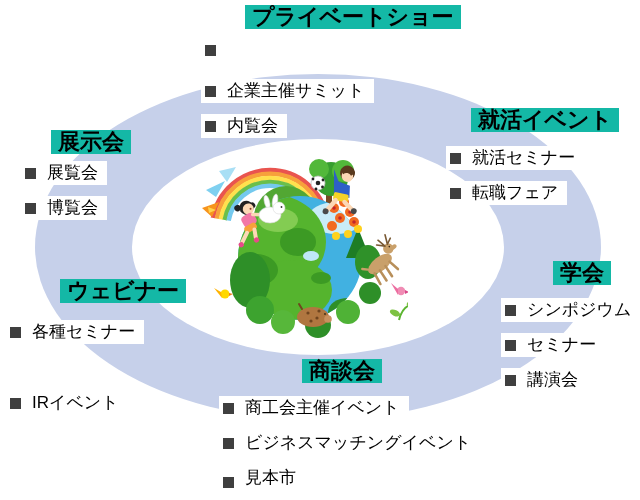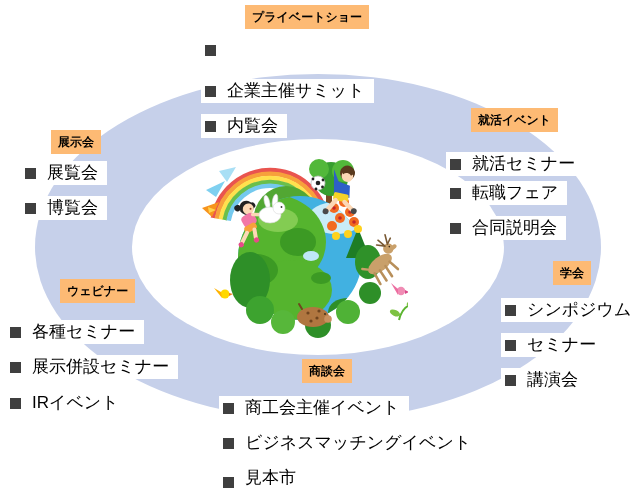--- a/index.html
+++ b/index.html
@@ -4,22 +4,22 @@
 <style>
   html,body{margin:0;padding:0;background:#fff;}
   #stage{
     position:relative;width:640px;height:500px;background:#fff;overflow:hidden;
     font-family:"Liberation Sans","DejaVu Sans",sans-serif;color:#000;
   }
   .ring-outer{position:absolute;left:35px;top:74px;width:566px;height:346px;border-radius:50%;}
   .ring-inner{position:absolute;left:132px;top:139px;width:372px;height:216px;border-radius:50%;background:#fff;}
   .earth{position:absolute;left:198px;top:150px;width:210px;height:200px;}
   .sec-title{
-    position:absolute;font-weight:bold;font-size:12px;line-height:22px;
-    background:#fdba74;padding:1px 7px;white-space:nowrap;
+    position:absolute;font-weight:bold;font-size:22px;line-height:22px;
+    background:#14b8a6;padding:1px 7px;white-space:nowrap;
   }
   .item{
     position:absolute;display:flex;align-items:center;background:#fff;
     padding:2px 9px 2px 4px;font-size:17px;line-height:20px;white-space:nowrap;
   }
   .bullet{width:11px;height:11px;margin-right:11px;flex:none;background:#3f3f3f;}
 </style>
 </head>
 <body>
 
@@ -213,31 +213,27 @@
   <div class="item" style="left:21px;top:161px;">
       <span class="bullet" style="background: rgb(63, 63, 63);"></span>
       <span>展覧会</span>
     </div>
   <div class="item" style="left:21px;top:196px;">
       <span class="bullet" style="background: rgb(63, 63, 63);"></span>
       <span>博覧会</span>
     </div>
 
   <div class="sec-title" style="left:471px;top:108px;">就活イベント</div>
-  <div class="item" style="left:446px;top:152px;justify-content:space-between;">
+  <div class="item" style="left:446px;top:146px;justify-content:space-between;">
       <span class="bullet" style="background: rgb(63, 63, 63);"></span>
       <span>就活セミナー</span>
     </div>
   <div class="item" style="left:446px;top:181px;">
       <span class="bullet" style="background: rgb(63, 63, 63);"></span>
       <span>転職フェア</span>
-    </div>
-  <div class="item" style="left:446px;top:216px;">
-      <span class="bullet" style="background: rgb(63, 63, 63);"></span>
-      <span>合同説明会</span>
     </div>
 
   <div class="sec-title" style="left:553px;top:261px;">学会</div>
   <div class="item" style="left:501px;top:298px;">
       <span class="bullet" style="background: rgb(63, 63, 63);"></span>
       <span>シンポジウム</span>
     </div>
   <div class="item" style="left:501px;top:333px;">
       <span class="bullet" style="background: rgb(63, 63, 63);"></span>
       <span>セミナー</span>
@@ -245,24 +241,20 @@
   <div class="item" style="left:501px;top:368px;">
       <span class="bullet" style="background: rgb(63, 63, 63);"></span>
       <span>講演会</span>
     </div>
 
   <div class="sec-title" style="left:60px;top:279px;">ウェビナー</div>
   <div class="item" style="left:6px;top:320px;">
       <span class="bullet" style="background: rgb(63, 63, 63);"></span>
       <span>各種セミナー</span>
     </div>
-  <div class="item" style="left:6px;top:355px;">
-      <span class="bullet" style="background: rgb(63, 63, 63);"></span>
-      <span>展示併設セミナー</span>
-    </div>
   <div class="item" style="left:6px;top:391px;">
       <span class="bullet" style="background: rgb(63, 63, 63);"></span>
       <span>IRイベント</span>
     </div>
 
   <div class="sec-title" style="left:302px;top:359px;">商談会</div>
   <div class="item" style="left:219px;top:396px;">
       <span class="bullet" style="background: rgb(63, 63, 63);"></span>
       <span>商工会主催イベント</span>
     </div>

